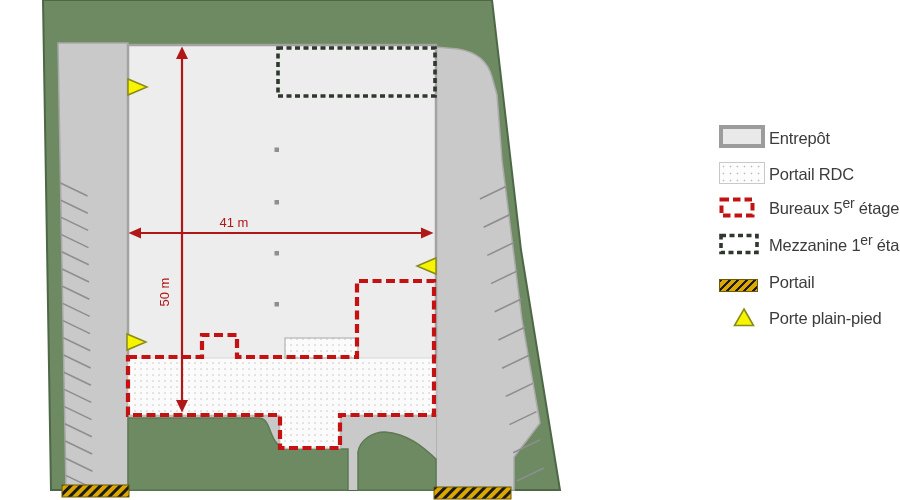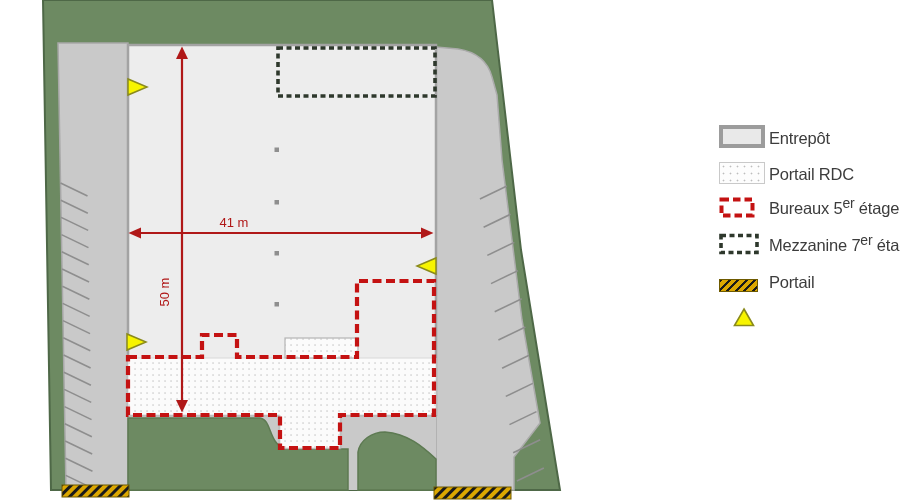--- a/index.html
+++ b/index.html
@@ -141,31 +141,32 @@
       </span>
       <span class="lg-label"><span>Bureaux 5</span><sup>er</sup><span> étage</span></span>
     </div>
 
     <div class="lg-row" style="top:229px">
       <span class="lg-swatch">
         <svg width="41" height="22">
             <rect x="2" y="2.5" width="36" height="17" fill="none" stroke="#2e382c" stroke-width="3.6" stroke-dasharray="5 3.5"></rect>
           </svg>
       </span>
-      <span class="lg-label"><span>Mezzanine 7</span><sup>er</sup><span> étage</span></span>
+      <span class="lg-label"><span>Mezzanine 1</span><sup>er</sup><span> étage</span></span>
     </div>
 
     <div class="lg-row" style="top:266px">
       <span class="lg-swatch">
           <span class="sw-portail"></span>
         </span>
       <span class="lg-label">Portail</span>
     </div>
 
     <div class="lg-row" style="top:302px">
       <span class="lg-swatch" style="justify-content:center;width:50px">
         <svg width="22" height="21">
             <polygon points="11,2 20.5,18.5 1.5,18.5" fill="#f7f400" stroke="#8a8a1c" stroke-width="1.6"></polygon>
           </svg>
       </span>
+      <span class="lg-label">Porte plain-pied</span>
     </div>
   </div>
 </div>
 
 </body></html>

